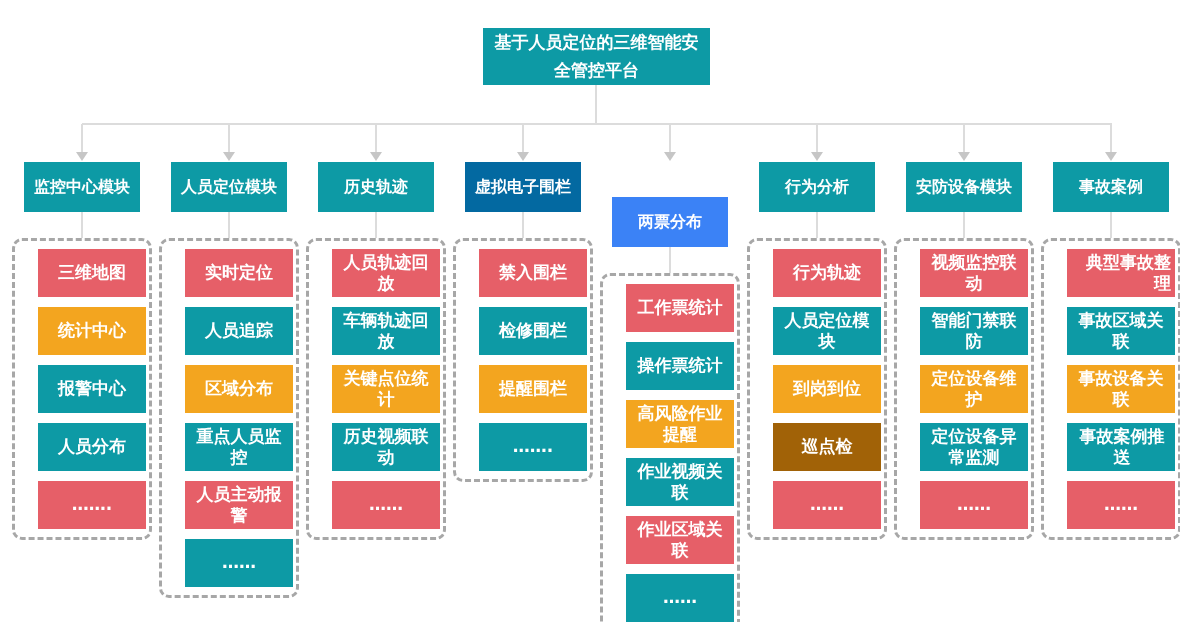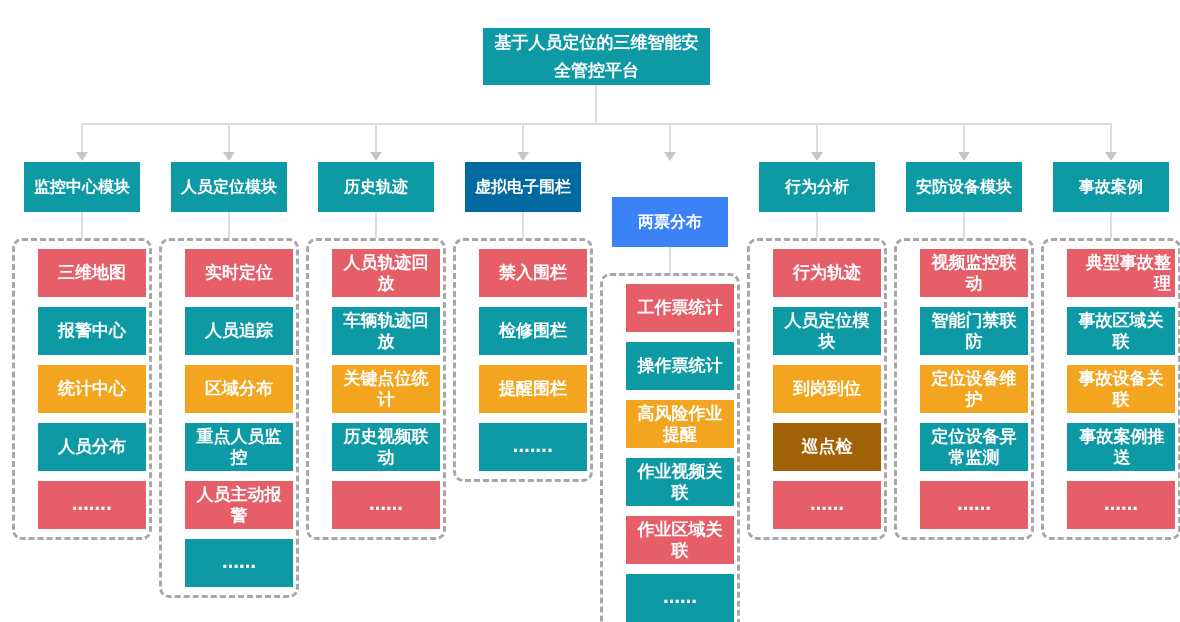--- a/index.html
+++ b/index.html
@@ -76,22 +76,22 @@
   <div class="line h-line"></div>
 
   <div class="columns-row">
   <div class="col">
     <div class="drop-line"></div>
     <div class="drop-arrow"></div>
     <div class="col-header" style="background: rgb(13, 154, 165);">监控中心模块</div>
     <div class="header-stem"></div>
     <div class="items-container">
           <div class="item" style="background: rgb(230, 95, 104);">三维地图</div>
+          <div class="item" style="background: rgb(243, 165, 31);">统计中心</div>
           <div class="item" style="background: rgb(13, 154, 165);">报警中心</div>
-          <div class="item" style="background: rgb(243, 165, 31);">统计中心</div>
           <div class="item" style="background: rgb(13, 154, 165);">人员分布</div>
           <div class="item" style="background: rgb(230, 95, 104);">…….</div>
         </div>
   </div>
 
   <div class="col">
     <div class="drop-line"></div>
     <div class="drop-arrow"></div>
     <div class="col-header" style="background: rgb(13, 154, 165);">人员定位模块</div>
     <div class="header-stem"></div>

